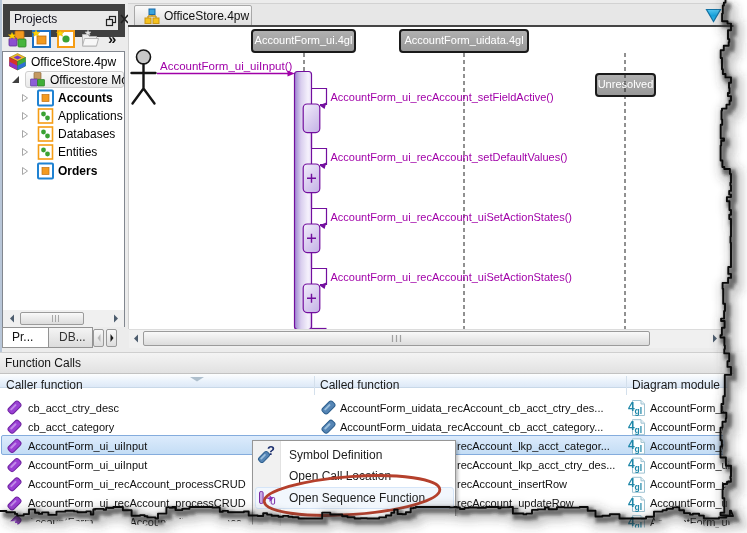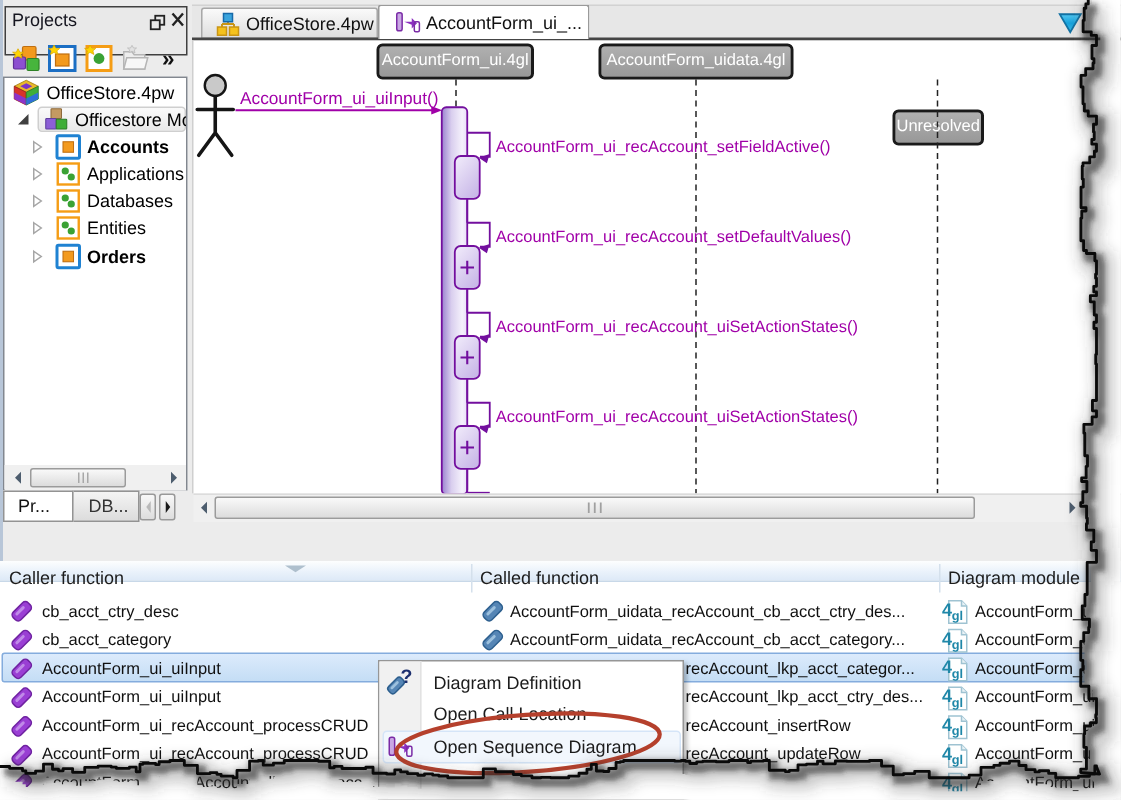--- a/index.html
+++ b/index.html
@@ -4,21 +4,21 @@
 <style>
 * { margin:0; padding:0; box-sizing:border-box; }
 html,body { width:747px; height:533px; background:#ffffff; overflow:hidden;
   font-family:"Liberation Sans", sans-serif; }
 .abs { position:absolute; }
 #app { position:absolute; left:0; top:0; width:747px; height:533px; background:#ececec; }
 
 
 #edgeblue { left:0; top:0; width:2px; height:516px; background:#b8c6d8; }
 #ptitle { left:3px; top:4px; width:122px; height:33px; background:#e9e9e9;
-  border:1px solid #404040; }
+  border:7px solid #404040; }
 #ptitle span { position:absolute; left:4px; top:1px; font-size:12px; color:#15151f; }
 #treebox { left:2px; top:51px; width:123px; height:276px; background:#ffffff;
   border:1px solid #82878f; }
 .trow { position:absolute; left:0; font-size:12px; color:#000; white-space:nowrap; }
 #selrow { position:absolute; left:22px; top:19px; width:99px; height:17px;
   background:linear-gradient(#fafafa,#e9e9e9); border:1px solid #cfcfcf; border-radius:3px; }
 
 
 .sbar { position:absolute; background:#f0f0f0; }
 .sthumb { position:absolute; background:linear-gradient(#f9f9f9,#dcdcdc);
@@ -208,28 +208,20 @@
   <div class="bbtn" style="left:106px;"></div>
 
   <div id="tabbar" class="abs"></div>
   <div id="etab1" class="etab">
       <span style="position:absolute;left:29px;top:3px;">OfficeStore.4pw</span>
     <svg width="18" height="16" style="left:9px;top:2px;">
       <path d="M8 5 L8 8 M4 8 L4 11 M12 8 L12 11 M4 8 L12 8" stroke="#c99516" stroke-width="1.3" fill="none"></path>
       <rect x="5" y="1" width="6" height="5.5" fill="#3aa4dd" stroke="#1769a8" stroke-width="1"></rect>
       <rect x="1" y="10" width="6" height="5.5" fill="#f5c21d" stroke="#c99516" stroke-width="1"></rect>
       <rect x="9" y="10" width="6" height="5.5" fill="#f5c21d" stroke="#c99516" stroke-width="1"></rect>
-    </svg>
-  </div>
-  <div id="etab2" class="etab">
-      <span style="position:absolute;left:31px;top:4px;">AccountForm_ui_...</span>
-    <svg width="18" height="16" style="left:11px;top:4px;">
-      <rect x="0.5" y="0.5" width="3.6" height="12" rx="1.4" fill="#c9a8e4" stroke="#7a2ba6" stroke-width="1"></rect>
-      <path d="M5.5 6.5 L10.5 6.5 L10.5 4 L14 7.5 L10.5 11 L10.5 8.5" fill="#8b2fc0"></path>
-      <rect x="12.2" y="6.5" width="3.4" height="6.6" rx="1" fill="none" stroke="#7a2ba6" stroke-width="1"></rect>
     </svg>
   </div>
   <div id="tabdark" class="abs"></div>
   <svg width="20" height="18" style="left:705px;top:8px;z-index:5;">
     <defs>
         <linearGradient id="blutri" x1="0" y1="0" x2="0" y2="1">
       <stop offset="0" stop-color="#54c8f2"></stop>
           <stop offset="0.5" stop-color="#17a3dd"></stop>
           <stop offset="1" stop-color="#36bbe8"></stop>
     </linearGradient>
@@ -306,20 +298,23 @@
   <div class="sbar" style="left:129px;top:329px;width:618px;height:19px;border-top:1px solid #dcdcdc;"></div>
   <div class="sthumb" style="left:143px;top:331px;width:507px;height:15px;"></div>
   <svg width="618" height="19" style="left:129px;top:329px;z-index:2;">
     <path d="M9 5.5 L5 9.5 L9 13.5 Z" fill="#4d5d6e"></path>
     <path d="M584 5.5 L588 9.5 L584 13.5 Z" fill="#4d5d6e"></path>
     <g stroke="#a0a0a0" stroke-width="1.2">
         <path d="M263.5 6 V13 M267.5 6 V13 M271.5 6 V13"></path>
       </g>
   </svg>
 
+  <div id="fctitle" class="abs">
+      <span>Function Calls</span>
+    </div>
   <div id="ftable" class="abs">
     <div id="fhead">
       <div class="fhtxt" style="left:6px;">Caller function</div>
       <div class="fhtxt" style="left:320px;">Called function</div>
       <div class="fhtxt" style="left:632px;">Diagram module</div>
       <div class="hsep" style="left:314px;"></div>
       <div class="hsep" style="left:626px;"></div>
       <svg width="16" height="6" style="left:189px;top:2px;">
           <path d="M1 1 L15 1 L8 5.5 Z" fill="#aebfcd"></path>
         </svg>
@@ -380,23 +375,23 @@
       <use href="#penP" x="0" y="0" transform="translate(14.5,129.5) rotate(-45)"></use>
       <use href="#gl4" x="629" y="122"></use>
       <use href="#penP" x="0" y="0" transform="translate(14.5,148.7) rotate(-45)"></use>
       <use href="#gl4" x="629" y="141.2"></use>
     </svg>
   </div>
 
   <div id="cmenu">
     <div id="cgutter"></div>
     <div id="mhover"></div>
-    <div class="mitem" style="top:7px;">Diagram Definition</div>
+    <div class="mitem" style="top:7px;">Symbol Definition</div>
     <div class="mitem" style="top:28px;">Open Call Location</div>
-    <div class="mitem" style="top:50px;">Open Sequence Diagram</div>
+    <div class="mitem" style="top:50px;">Open Sequence Function</div>
     <svg width="28" height="93" style="left:0;top:0;">
       <g transform="translate(11,16) rotate(-45)">
         <rect x="-6" y="-3" width="12" height="6" rx="2.2" fill="#5585b5" stroke="#2d5f8e" stroke-width="1"></rect>
         <rect x="-4" y="-1.7" width="7" height="1.8" rx="0.9" fill="#9cc0dd" stroke="none"></rect>
       </g>
       <text x="14" y="14" font-size="13" font-weight="bold" fill="#1c2f6e">?</text>
       <g transform="translate(6,50)">
         <rect x="0.5" y="0.5" width="3.6" height="12" rx="1.4" fill="#c9a8e4" stroke="#7a2ba6" stroke-width="1"></rect>
         <path d="M5.5 6.5 L10.5 6.5 L10.5 4 L14 7.5 L10.5 11 L10.5 8.5" fill="#8b2fc0"></path>
         <rect x="12.2" y="6.5" width="3.4" height="6.6" rx="1" fill="none" stroke="#7a2ba6" stroke-width="1"></rect>

